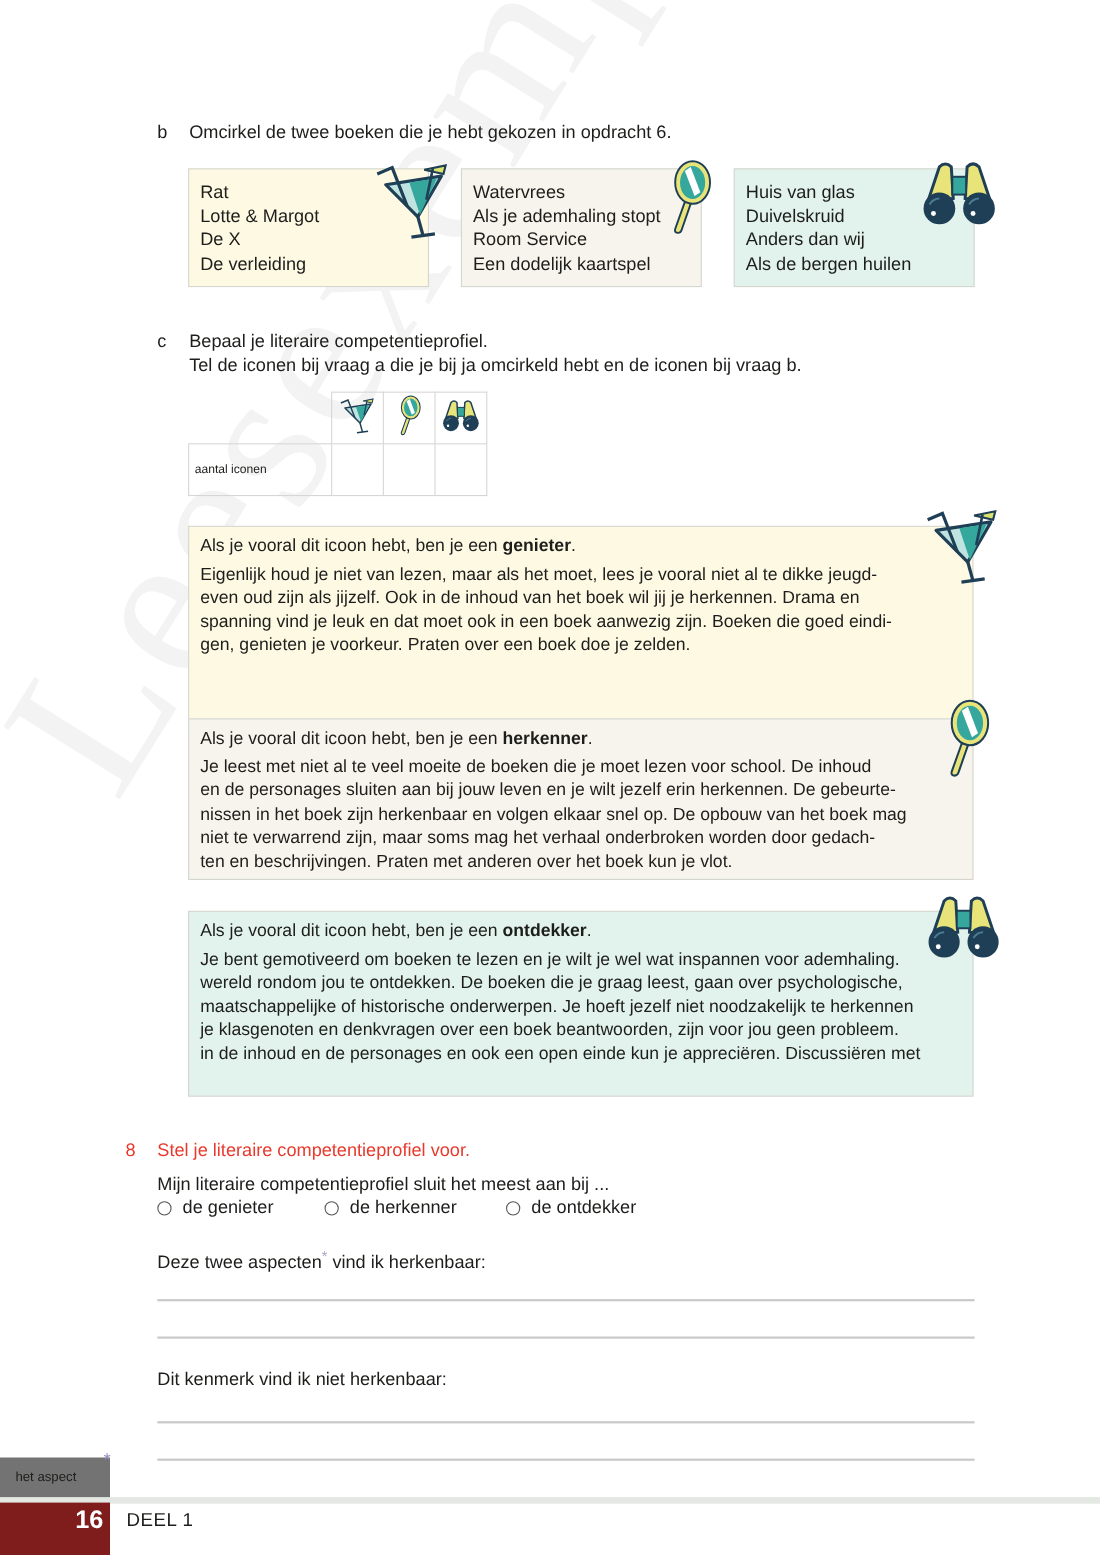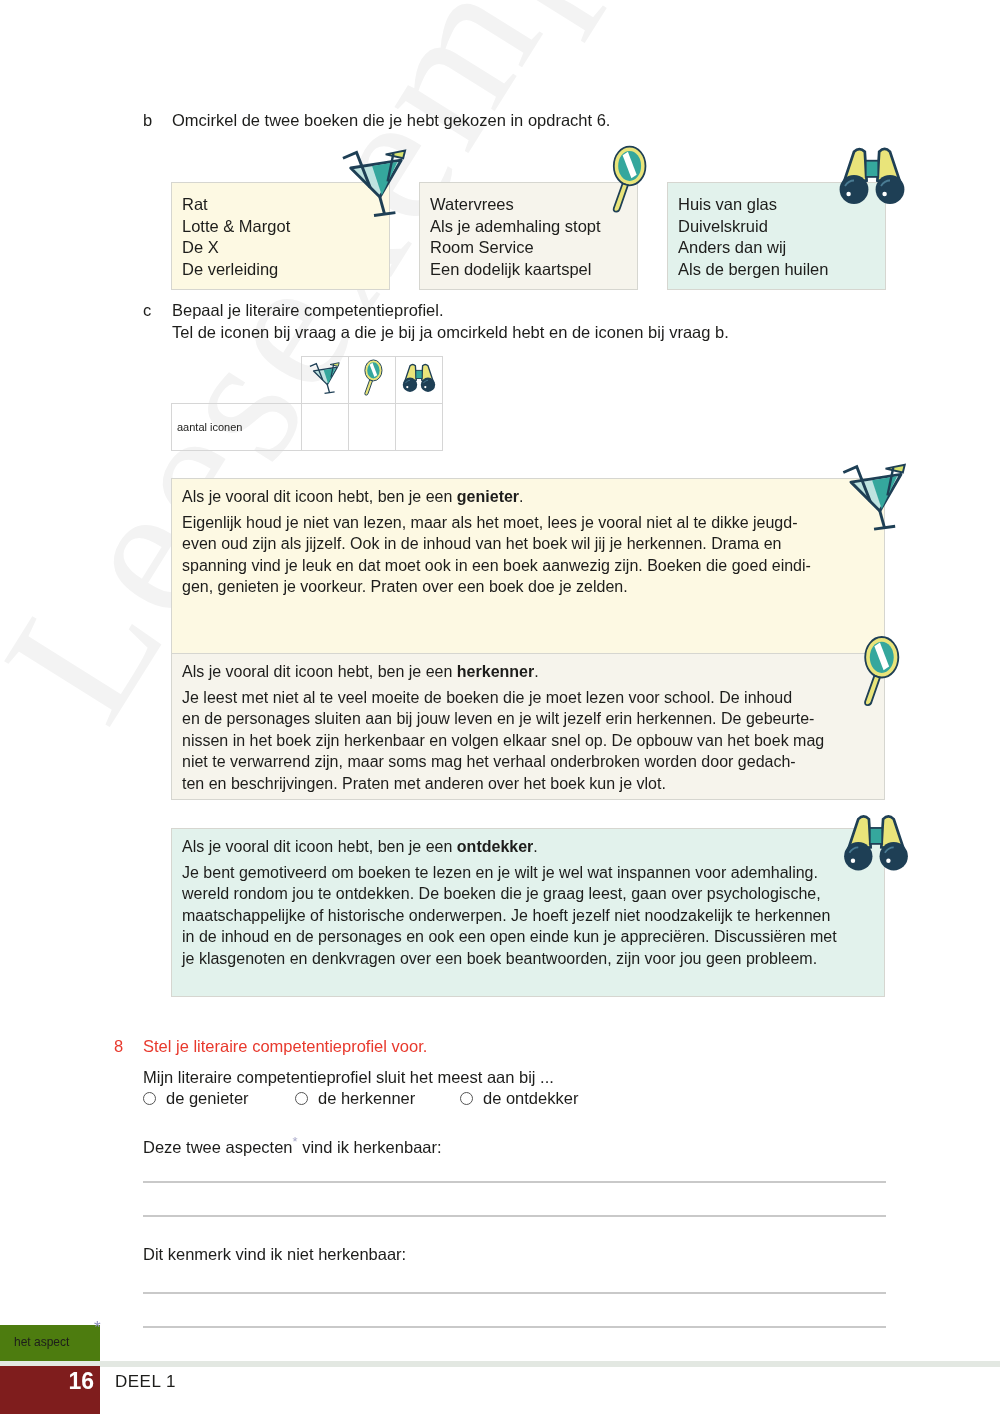--- a/index.html
+++ b/index.html
@@ -9,21 +9,21 @@
   .watermark {
     position: absolute; left: -40px; top: 640px;
     transform: rotate(-58deg); transform-origin: left top;
     font-family: "Liberation Serif", serif; font-size: 190px; color: #f3f3f3;
     white-space: nowrap; letter-spacing: 8px; z-index: 0; pointer-events: none;
   }
 
   .abs { position: absolute; z-index: 1; }
   .line { line-height: 21.5px; }
 
-  .book-box { position: absolute; top: 182px; width: 219px; height: 108px; border: 1.5px solid #d6d6d0; padding: 11px 10px; font-size: 16.5px; line-height: 21.5px; }
+  .book-box { position: absolute; top: 153px; width: 219px; height: 108px; border: 1.5px solid #d6d6d0; padding: 11px 10px; font-size: 16.5px; line-height: 21.5px; }
   .box-yellow { background: #fdf9e3; }
   .box-beige { background: #f6f4ec; }
   .box-green { background: #e2f2ec; }
 
   .icon-abs { position: absolute; z-index: 2; }
 
   table.count { position: absolute; left: 171px; top: 356px; border-collapse: collapse; }
   table.count td { border: 1.5px solid #d6d6d6; height: 47px; }
   table.count td.empty-corner { border: none; border-right: 1.5px solid #d6d6d6; border-bottom: 1.5px solid #d6d6d6; width: 130px; }
   table.count td.icon-cell { width: 47px; text-align: center; vertical-align: middle; }
@@ -34,21 +34,21 @@
   .profile-box .head { margin-bottom: 4px; }
   .profile-box b { font-weight: bold; }
 
   .red-title { color: #e8392d; }
   .radio-row { position: absolute; left: 143px; top: 1089px; display: flex; align-items: center; font-size: 16.5px; }
   .radio { width: 13px; height: 13px; border: 1.3px solid #555; border-radius: 50%; display: inline-block; margin-right: 10px; }
   .radio-opt { display: flex; align-items: center; }
 
   .answer-line { position: absolute; left: 143px; width: 743px; height: 2px; background: #c9c9c9; }
 
-  .aspect-tab { position: absolute; left: 0; top: 1325px; width: 100px; height: 37px; background: #4d7c0f; font-size: 12px; padding: 10px 0 0 14px; }
+  .aspect-tab { position: absolute; left: 0; top: 1325px; width: 100px; height: 37px; background: #737373; font-size: 12px; padding: 10px 0 0 14px; }
   .aspect-star { position: absolute; left: 94px; top: 1318px; color: #8f8fbf; font-size: 17px; }
   .footer-band { position: absolute; left: 0; top: 1361px; width: 1000px; height: 6px; background: #e3e8e2; }
   .page-num-block { position: absolute; left: 0; top: 1366px; width: 100px; height: 48px; background: #7f1d1d; color: #fff; font-weight: bold; font-size: 23px; text-align: right; padding: 2px 6px 0 0; }
   .deel { position: absolute; left: 115px; top: 1372px; font-size: 17px; letter-spacing: 0.5px; }
 </style>
 </head>
 <body>
 
 <svg width="0" height="0" style="position:absolute">
   <defs>
@@ -166,22 +166,22 @@
 </div>
 <svg class="icon-abs" style="left:856px; top:634px;" width="46" height="76">
     <use href="#sym-mirror"></use>
   </svg>
 
 <div class="profile-box box-green" style="top:828px; height:169px;">
   <div class="head"><span>Als je vooral dit icoon hebt, ben je een </span><b>ontdekker</b><span>.</span></div>
   <div>Je bent gemotiveerd om boeken te lezen en je wilt je wel wat inspannen voor ademhaling.</div>
   <div>wereld rondom jou te ontdekken. De boeken die je graag leest, gaan over psychologische,</div>
   <div>maatschappelijke of historische onderwerpen. Je hoeft jezelf niet noodzakelijk te herkennen</div>
+  <div>je klasgenoten en denkvragen over een boek beantwoorden, zijn voor jou geen probleem.</div>
   <div>in de inhoud en de personages en ook een open einde kun je appreciëren. Discussiëren met</div>
-  <div>je klasgenoten en denkvragen over een boek beantwoorden, zijn voor jou geen probleem.</div>
 </div>
 <svg class="icon-abs" style="left:840px; top:812px;" width="72" height="62">
     <use href="#sym-binoculars"></use>
   </svg>
 
 <div class="abs red-title" style="left:114px; top:1037px;">
   <span style="display:inline-block; width:29px;">8</span><span>Stel je literaire competentieprofiel voor.</span>
 </div>
 <div class="abs" style="left:143px; top:1068px;">Mijn literaire competentieprofiel sluit het meest aan bij ...</div>
 

